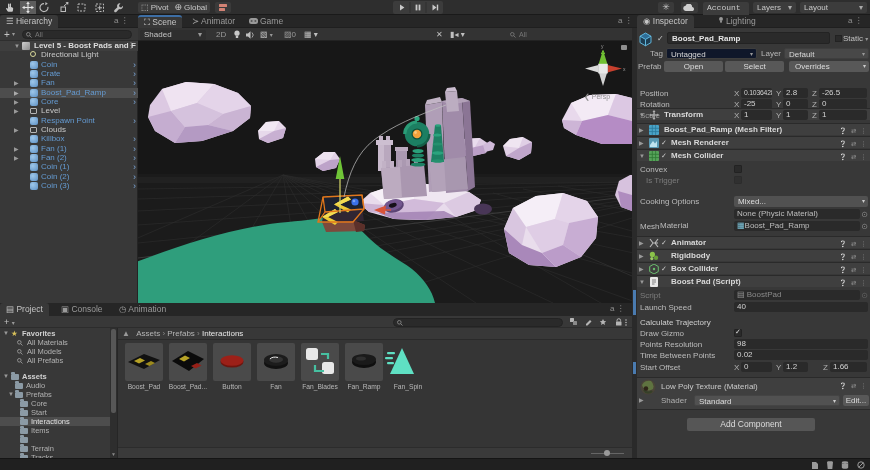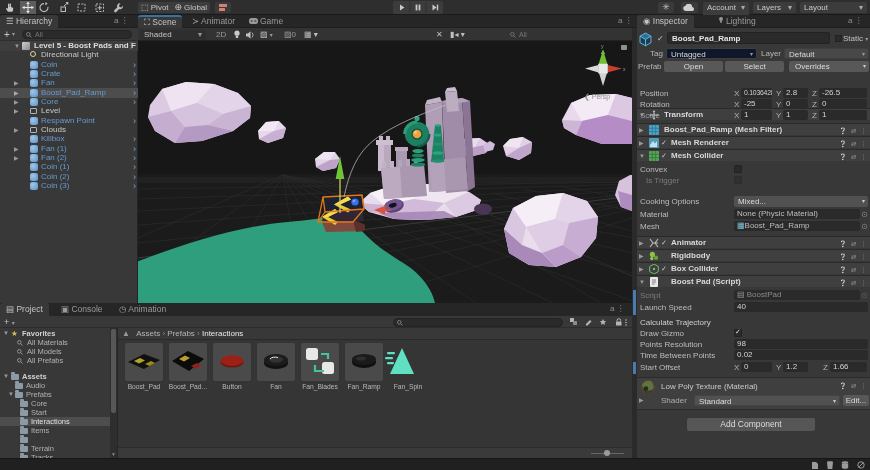--- a/index.html
+++ b/index.html
@@ -101,21 +101,21 @@
       <rect x="25.6" y="3.6" width="1.8" height="5.8" fill="#c9c9c9"></rect>
     <path d="M39.5 3.6l4 2.9-4 2.9z" fill="#c9c9c9"></path>
       <rect x="43.8" y="3.6" width="1.4" height="5.8" fill="#c9c9c9"></rect>
   </svg>
 
   <div class="abs" style="left:658px;top:2px;width:16px;height:11px;background:#3a3a3a;border-radius:2px;color:#c5c5c5;font-size:9px;line-height:11px;text-align:center;">✳</div>
   <div class="abs" style="left:681px;top:2px;width:17px;height:11px;background:#3a3a3a;border-radius:2px;"></div>
   <svg class="abs" style="left:683px;top:4px" width="13" height="8" viewBox="0 0 13 8">
       <path d="M3 7a2.6 2.6 0 0 1-.4-5.2A3.4 3.4 0 0 1 9.2 3 2.1 2.1 0 0 1 9.8 7z" fill="#cfcfcf"></path>
     </svg>
-  <div class="abs dd" style="left:703px;top:2px;width:46px;height:21px;background:#3c3c3c;font-size:8px;line-height:11px;padding:0 4px;color:#c8c8c8;">Account <span style="float:right;color:#aaa;">▾</span></div>
+  <div class="abs dd" style="left:703px;top:2px;width:46px;height:21px;background:#3c3c3c;font-size:8px;line-height:11px;padding:0 4px;color:#c8c8c8;font-family:Liberation Mono, monospace;">Account <span style="float:right;color:#aaa;">▾</span></div>
   <div class="abs dd" style="left:753px;top:2px;width:43px;height:11px;background:#3c3c3c;font-size:8px;line-height:11px;padding:0 4px;color:#c8c8c8;">Layers <span style="float:right;color:#aaa;">▾</span></div>
   <div class="abs dd" style="left:800px;top:2px;width:67px;height:11px;background:#3c3c3c;font-size:8px;line-height:11px;padding:0 4px;color:#c8c8c8;">Layout <span style="float:right;color:#aaa;">▾</span></div>
 </div>
 
 <div class="abs tabstrip" style="left:0;top:15px;width:870px;height:13px;border-bottom:1px solid #1f1f1f;"></div>
 
 <div class="abs tab" style="left:0;top:15px;">☰ Hierarchy</div>
 <div class="abs" style="left:114px;top:16px;font-size:8px;color:#909090;">a ⋮</div>
 
 <div class="abs tab" style="left:138px;top:15px;border-top:2px solid #3d6ea5;line-height:11px;">⛶ Scene</div>
@@ -720,21 +720,21 @@
     <span class="chk">✓</span>
       <b style="position:absolute;left:34px;color:#d8d8d8;">Mesh Collider</b>
       <span class="hic">❔ ⇄ ⋮</span>
     </div>
   <span class="ilabel" style="top:137px;">Convex</span>
     <div class="cbox" style="left:97px;top:137px;"></div>
   <span class="ilabel" style="left:9px;top:148px;color:#7c7c7c;">Is Trigger</span>
     <div class="cbox" style="left:97px;top:148px;opacity:.5;"></div>
   <span class="ilabel" style="top:169px;">Cooking Options</span>
     <div class="dd abs" style="left:97px;top:168px;width:134px;height:11px;line-height:11px;padding-left:4px;">Mixed...<span style="float:right;margin-right:3px;color:#ccc;font-size:6px;">▾</span></div>
-  <span class="ilabel" style="top:182px;">Material</span>
+  <span class="ilabel" style="top:193px;margin-left:20px;">Material</span>
     <div class="ifield" style="left:97px;top:181px;width:126px;color:#bdbdbd;">None (Physic Material)</div>
     <span class="odot" style="top:182px;">⊙</span>
   <span class="ilabel" style="top:194px;">Mesh</span>
     <div class="ifield" style="left:97px;top:193px;width:126px;color:#bdbdbd;"><span style="color:#7fc9e0;">▦</span>Boost_Pad_Ramp</div>
     <span class="odot" style="top:194px;">⊙</span>
 
   <div class="ihdr" style="top:208px;">
       <span class="fold">▶</span>
     <svg class="cicon" viewBox="0 0 10 10">
         <path d="M1 1l3 4-3 4M4 5h5M9 1L6 5l3 4" stroke="#bbb" stroke-width="1.1" fill="none"></path>

